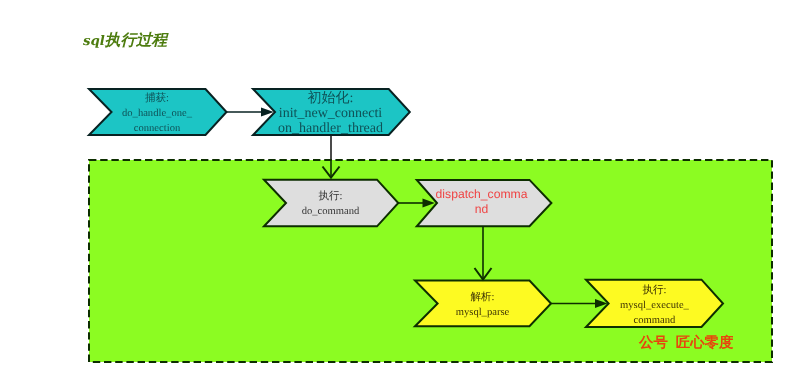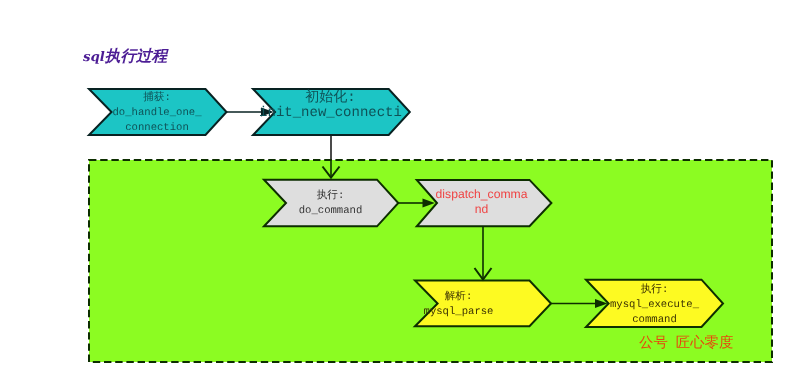--- a/index.html
+++ b/index.html
@@ -1,23 +1,23 @@
 <!DOCTYPE html>
 <html><head>
 <meta charset="utf-8">
 <title>sql执行过程</title>
 <style>
   html,body{margin:0;padding:0;background:#ffffff;}
   body{width:800px;height:391px;overflow:hidden;font-family:"Liberation Sans",sans-serif;}
   #stage{position:relative;width:800px;height:391px;background:#fff;}
   *{-webkit-font-smoothing:antialiased;text-rendering:geometricPrecision;}
   svg.layer{position:absolute;left:0;top:0;}
-  .node-label{position:absolute;text-align:center;font-family:Liberation Mono, monospace;line-height:15px;white-space:pre;}
+  .node-label{position:absolute;text-align:center;font-family:Liberation Serif, serif;line-height:15px;white-space:pre;}
   .title{position:absolute;font-family:"Liberation Serif",serif;font-weight:bold;font-style:italic;}
-  .watermark{position:absolute;font-family:"Liberation Sans",sans-serif;font-weight:normal;white-space:pre;}
+  .watermark{position:absolute;font-family:"Liberation Sans",sans-serif;font-weight:bold;white-space:pre;}
 </style>
 </head>
 <body>
 
 <div id="stage">
   <svg class="layer" width="800" height="391" viewBox="0 0 800 391">
     <rect x="89" y="160" width="683" height="202" fill="#8cfc22" stroke="#0d2e00" stroke-width="2" stroke-dasharray="7.4 3.8"></rect>
 
     <polygon points="89,89 205.5,89 226.5,112 205.5,135 89,135 111.5,112" fill="#1cc5c5" stroke="#082222" stroke-width="2"></polygon>
     <polygon points="253,89 388.7,89 409.8,112 388.7,135 253,135 275,112" fill="#1cc5c5" stroke="#082222" stroke-width="2"></polygon>
@@ -42,28 +42,28 @@
     <g>
       <line x1="483" y1="226" x2="483" y2="279.5" stroke="#0d2e00" stroke-width="1.6"></line>
       <path d="M474.5,268 L483,279.5 L491.5,268" fill="none" stroke="#0d2e00" stroke-width="2"></path>
     </g>
     <g>
       <line x1="550" y1="303.5" x2="597" y2="303.5" stroke="#0d2e00" stroke-width="1.6"></line>
       <polygon points="607.5,303.5 595,298.9 595,308.1" fill="#0d2e00"></polygon>
     </g>
   </svg>
 
-  <div class="title" style="left:83px;top:46px;color:#4c1d95;"><span style="font-family:'DejaVu Serif',serif;font-size:13.3px;">sql</span><span style="font-size:15.6px;">执行过程</span></div>
+  <div class="title" style="left:83px;top:30px;color:#4d7c0f;"><span style="font-family:'DejaVu Serif',serif;font-size:13.3px;">sql</span><span style="font-size:15.6px;">执行过程</span></div>
 
   <div class="node-label" style="left:90px;top:91px;width:134px;font-size:10.6px;color:#0f5257;"><span>捕获:</span><br><span>do_handle_one_</span><br><span>connection</span></div>
 
-  <div class="node-label" style="left:253px;top:91px;width:155px;font-size:14px;color:#0f5257;"><span>初始化:</span><br><span>init_new_connecti</span><br></div>
+  <div class="node-label" style="left:253px;top:91px;width:155px;font-size:14px;color:#0f5257;"><span>初始化:</span><br><span>init_new_connecti</span><br><span>on_handler_thread</span></div>
 
   <div class="node-label" style="left:265px;top:189px;width:131px;font-size:10.6px;color:#333333;"><span>执行:</span><br><span>do_command</span></div>
 
   <div class="node-label" style="left:416px;top:187px;width:131px;font-size:12.15px;font-family:'Liberation Sans',sans-serif;line-height:14.6px;color:#ef4444;"><span>dispatch_comma</span><br><span>nd</span></div>
 
-  <div class="node-label" style="left:392px;top:290px;width:133px;font-size:10.6px;color:#3d3304;"><span>解析:</span><br><span>mysql_parse</span></div>
+  <div class="node-label" style="left:416px;top:290px;width:133px;font-size:10.6px;color:#3d3304;"><span>解析:</span><br><span>mysql_parse</span></div>
 
   <div class="node-label" style="left:588px;top:283px;width:133px;font-size:10.6px;color:#3d3304;"><span>执行:</span><br><span>mysql_execute_</span><br><span>command</span></div>
 
   <div class="watermark" style="left:639px;top:334px;font-size:14.4px;color:#e8450d;">公号  匠心零度</div>
 </div>
 
 </body></html>

